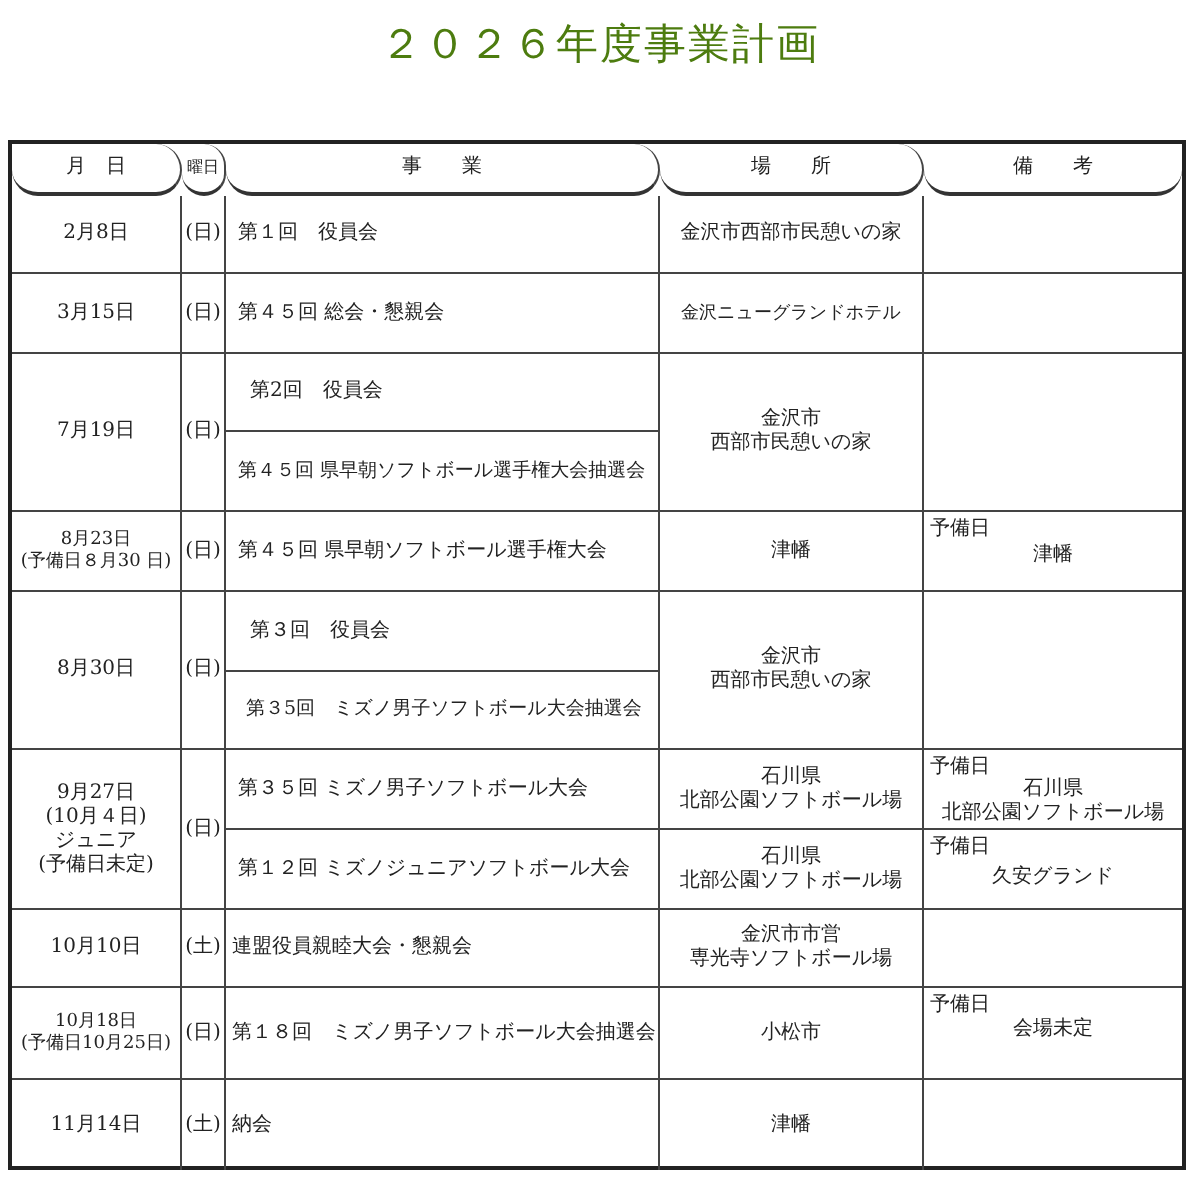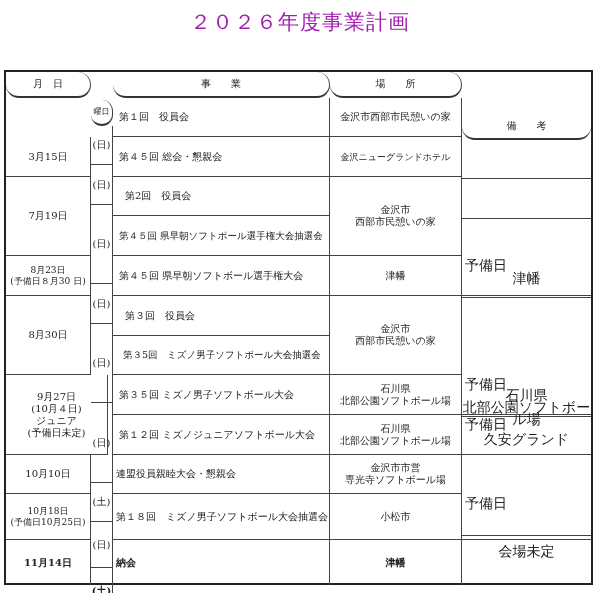--- a/index.html
+++ b/index.html
@@ -16,21 +16,21 @@
     color: #222222;
   }
   .title {
     position: absolute;
     top: 8px;
     left: 0;
     width: 600px;
     text-align: center;
     font-size: 21px;
     letter-spacing: 1px;
-    color: #a21caf;
+    color: #4d7c0f;
   }
   .grid {
     position: absolute;
     left: 4px;
     top: 70px;
     width: 589px;
     height: 515px;
     border: 2px solid #222222;
     box-sizing: border-box;
   }
@@ -43,48 +43,49 @@
     align-items: center;
     justify-content: center;
     text-align: center;
     font-size: 10px;
     line-height: 12px;
     white-space: pre-line;
     overflow: hidden;
   }
   .cell.left { justify-content: flex-start; padding-left: 6px; text-align: left; }
   .cell.hdr { font-size: 10px; }
-  .cell.last-col { border-right: none; margin-top: 42px; }
-  .cell.last-row { border-bottom: none; font-weight: bold; }
-  .dow { font-size: 10px; padding: 0; margin-top: 28px; }
+  .cell.last-col { border-right: none; }
+  .cell.last-row { border-bottom: none; }
+  .dow { font-size: 10px; padding: 0; }
   .small { font-size: 9px; line-height: 11px; }
   .note {
     position: absolute;
     box-sizing: border-box;
     border-bottom: 1px solid #444444;
-    font-size: 14px;
+    font-size: 10px;
     line-height: 12px;
   }
   .note .tag { position: absolute; left: 3px; top: 3px; }
   .note .val { position: absolute; left: 0; right: 0; text-align: center; white-space: pre-line; }
   .thick-b { border-bottom: 2px solid #333333; border-radius: 13px; }
 </style>
 </head>
 <body>
 
 <div class="title">２０２６年度事業計画</div>
 
 <div class="grid">
 
   <div class="cell hdr thick-b" style="left:0;top:0;width:85px;height:26px;">月　日</div>
   <div class="cell hdr dow thick-b" style="left:85px;top:0;width:22px;height:26px;font-size:8px;">曜日</div>
   <div class="cell hdr thick-b" style="left:107px;top:0;width:217px;height:26px;">事　　業</div>
   <div class="cell hdr thick-b" style="left:324px;top:0;width:132px;height:26px;">場　　所</div>
   <div class="cell hdr thick-b last-col" style="left:456px;top:0;width:129px;height:26px;">備　　考</div>
 
+  <div class="cell" style="left:0;top:26px;width:85px;height:39px;">2月8日</div>
   <div class="cell dow" style="left:85px;top:26px;width:22px;height:39px;">(日)</div>
   <div class="cell left" style="left:107px;top:26px;width:217px;height:39px;">第１回　役員会</div>
   <div class="cell" style="left:324px;top:26px;width:132px;height:39px;">金沢市西部市民憩いの家</div>
   <div class="cell last-col" style="left:456px;top:26px;width:129px;height:39px;"></div>
 
   <div class="cell" style="left:0;top:65px;width:85px;height:40px;">3月15日</div>
   <div class="cell dow" style="left:85px;top:65px;width:22px;height:40px;">(日)</div>
   <div class="cell left" style="left:107px;top:65px;width:217px;height:40px;">第４５回 総会・懇親会</div>
   <div class="cell" style="left:324px;top:65px;width:132px;height:40px;font-size:9px;">金沢ニューグランドホテル</div>
   <div class="cell last-col" style="left:456px;top:65px;width:129px;height:40px;"></div>
@@ -108,21 +109,21 @@
   </div>
 
   <div class="cell" style="left:0;top:224px;width:85px;height:79px;">8月30日</div>
   <div class="cell dow" style="left:85px;top:224px;width:22px;height:79px;">(日)</div>
   <div class="cell left" style="left:107px;top:224px;width:217px;height:40px;padding-left:12px;">第３回　役員会</div>
   <div class="cell left" style="left:107px;top:264px;width:217px;height:39px;padding-left:10px;font-size:9.5px;">第３5回　ミズノ男子ソフトボール大会抽選会</div>
   <div class="cell" style="left:324px;top:224px;width:132px;height:79px;">金沢市
 西部市民憩いの家</div>
   <div class="cell last-col" style="left:456px;top:224px;width:129px;height:79px;"></div>
 
-  <div class="cell" style="left:0;top:303px;width:102px;height:80px;">9月27日
+  <div class="cell" style="left:0;top:303px;width:85px;height:80px;">9月27日
 (10月４日)
 ジュニア
 (予備日未定)</div>
   <div class="cell dow" style="left:85px;top:303px;width:22px;height:80px;">(日)</div>
   <div class="cell left" style="left:107px;top:303px;width:217px;height:40px;">第３５回 ミズノ男子ソフトボール大会</div>
   <div class="cell left" style="left:107px;top:343px;width:217px;height:40px;">第１２回 ミズノジュニアソフトボール大会</div>
   <div class="cell" style="left:324px;top:303px;width:132px;height:40px;">石川県
 北部公園ソフトボール場</div>
   <div class="cell" style="left:324px;top:343px;width:132px;height:40px;">石川県
 北部公園ソフトボール場</div>
@@ -143,21 +144,21 @@
 専光寺ソフトボール場</div>
   <div class="cell last-col" style="left:456px;top:383px;width:129px;height:39px;"></div>
 
   <div class="cell small" style="left:0;top:422px;width:85px;height:46px;">10月18日
 (予備日10月25日)</div>
   <div class="cell dow" style="left:85px;top:422px;width:22px;height:46px;">(日)</div>
   <div class="cell left" style="left:107px;top:422px;width:217px;height:46px;padding-left:3px;">第１８回　ミズノ男子ソフトボール大会抽選会</div>
   <div class="cell" style="left:324px;top:422px;width:132px;height:46px;">小松市</div>
   <div class="note" style="left:456px;top:422px;width:129px;height:46px;">
     <span class="tag">予備日</span>
-    <span class="val" style="top:15px;margin-top:36px;">会場未定</span>
+    <span class="val" style="top:15px;">会場未定</span>
   </div>
 
   <div class="cell last-row" style="left:0;top:468px;width:85px;height:45px;">11月14日</div>
   <div class="cell dow last-row" style="left:85px;top:468px;width:22px;height:45px;">(土)</div>
   <div class="cell left last-row" style="left:107px;top:468px;width:217px;height:45px;padding-left:3px;">納会</div>
   <div class="cell last-row" style="left:324px;top:468px;width:132px;height:45px;">津幡</div>
   <div class="cell last-col last-row" style="left:456px;top:468px;width:129px;height:45px;"></div>
 </div>
 
 </body></html>

